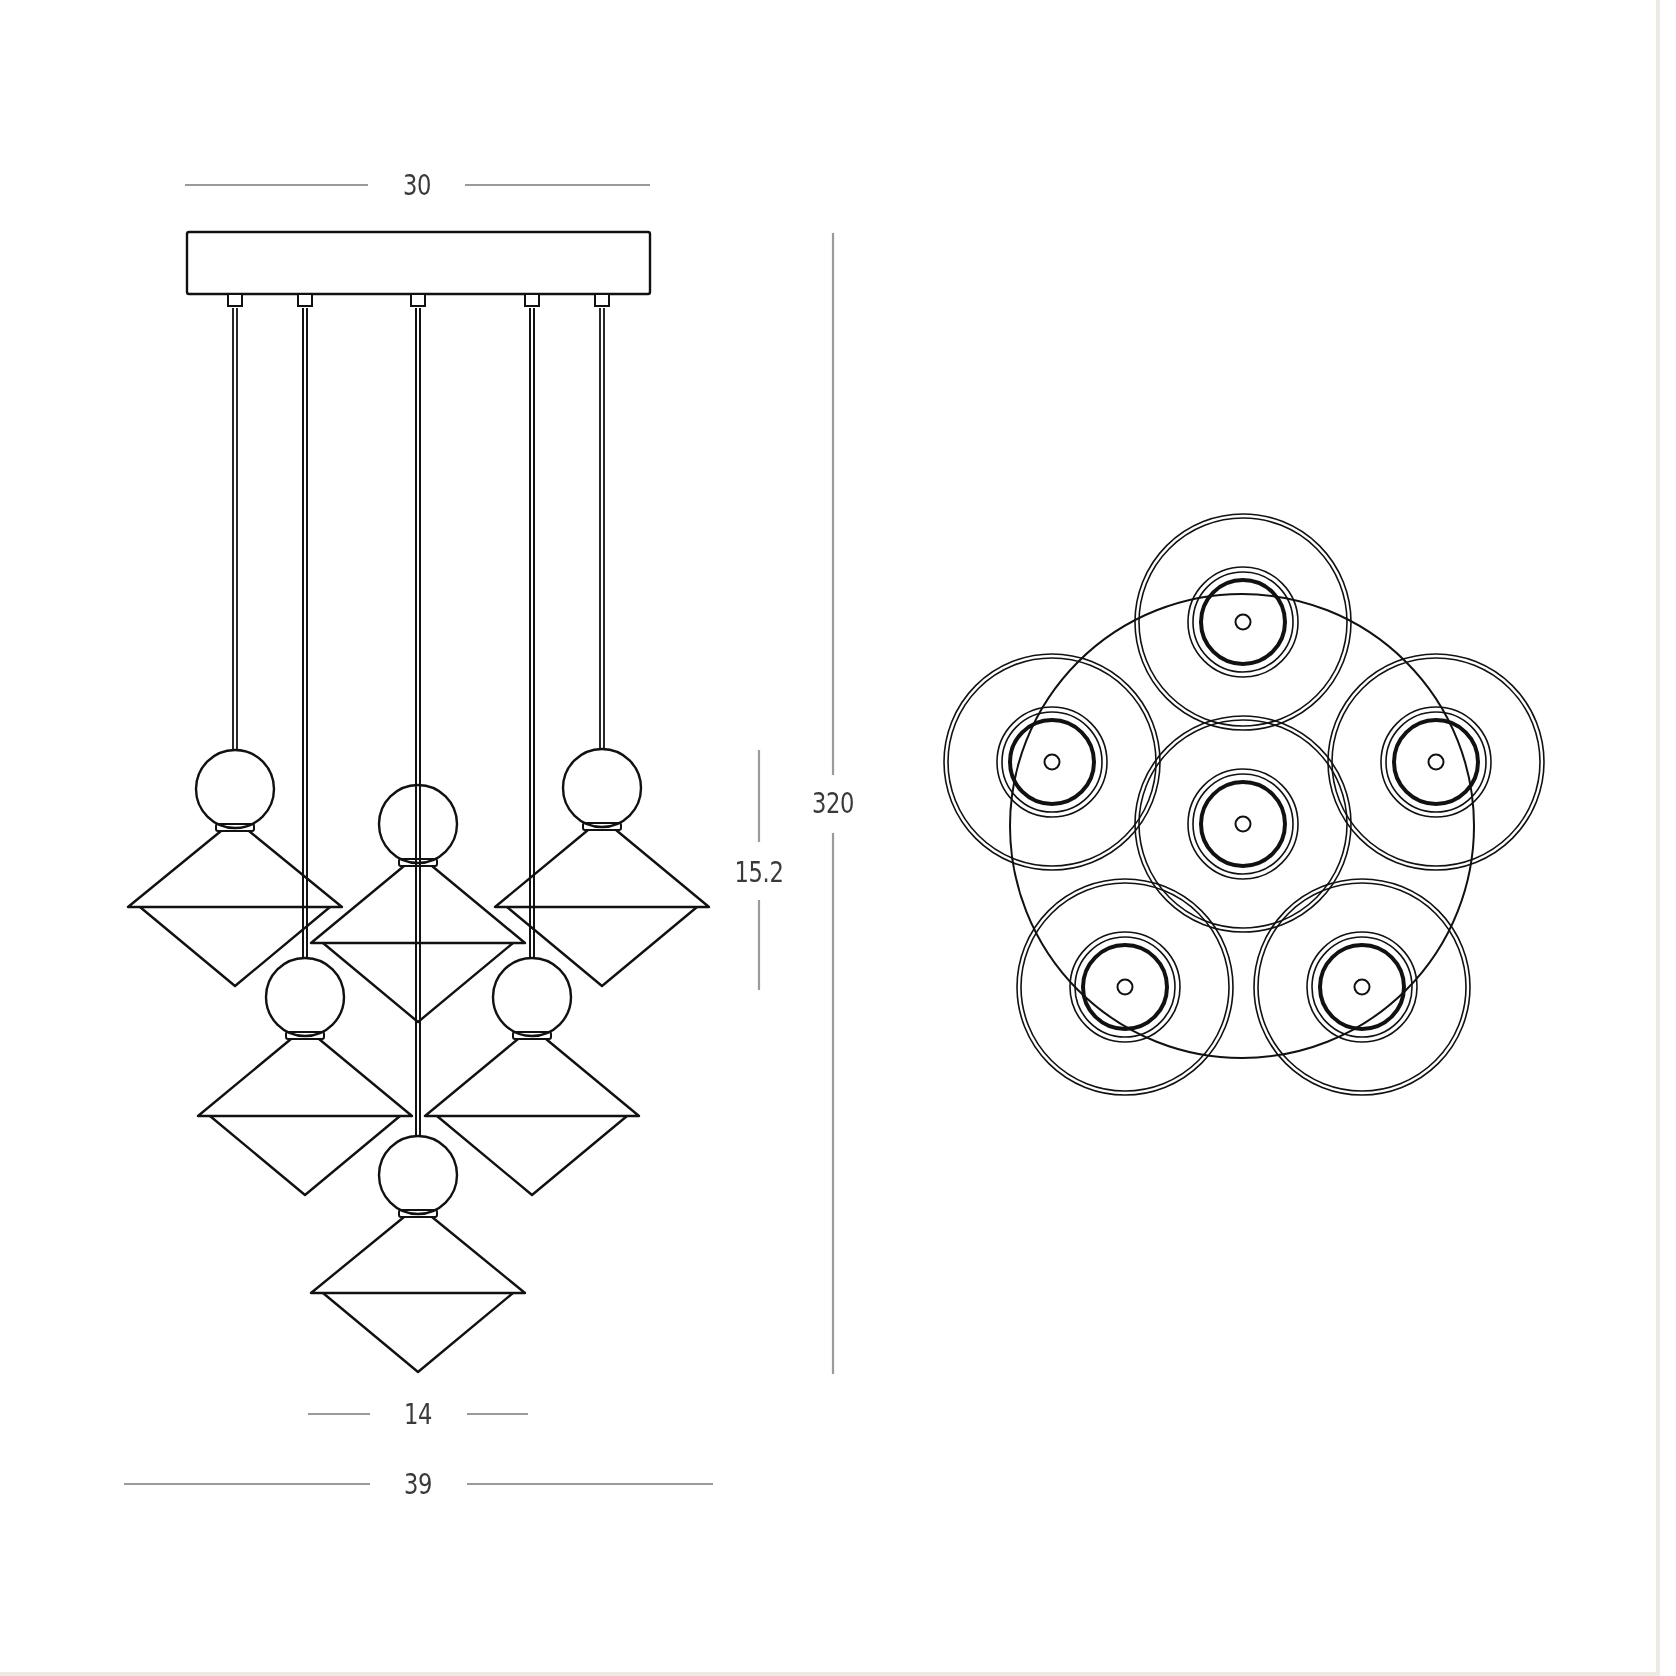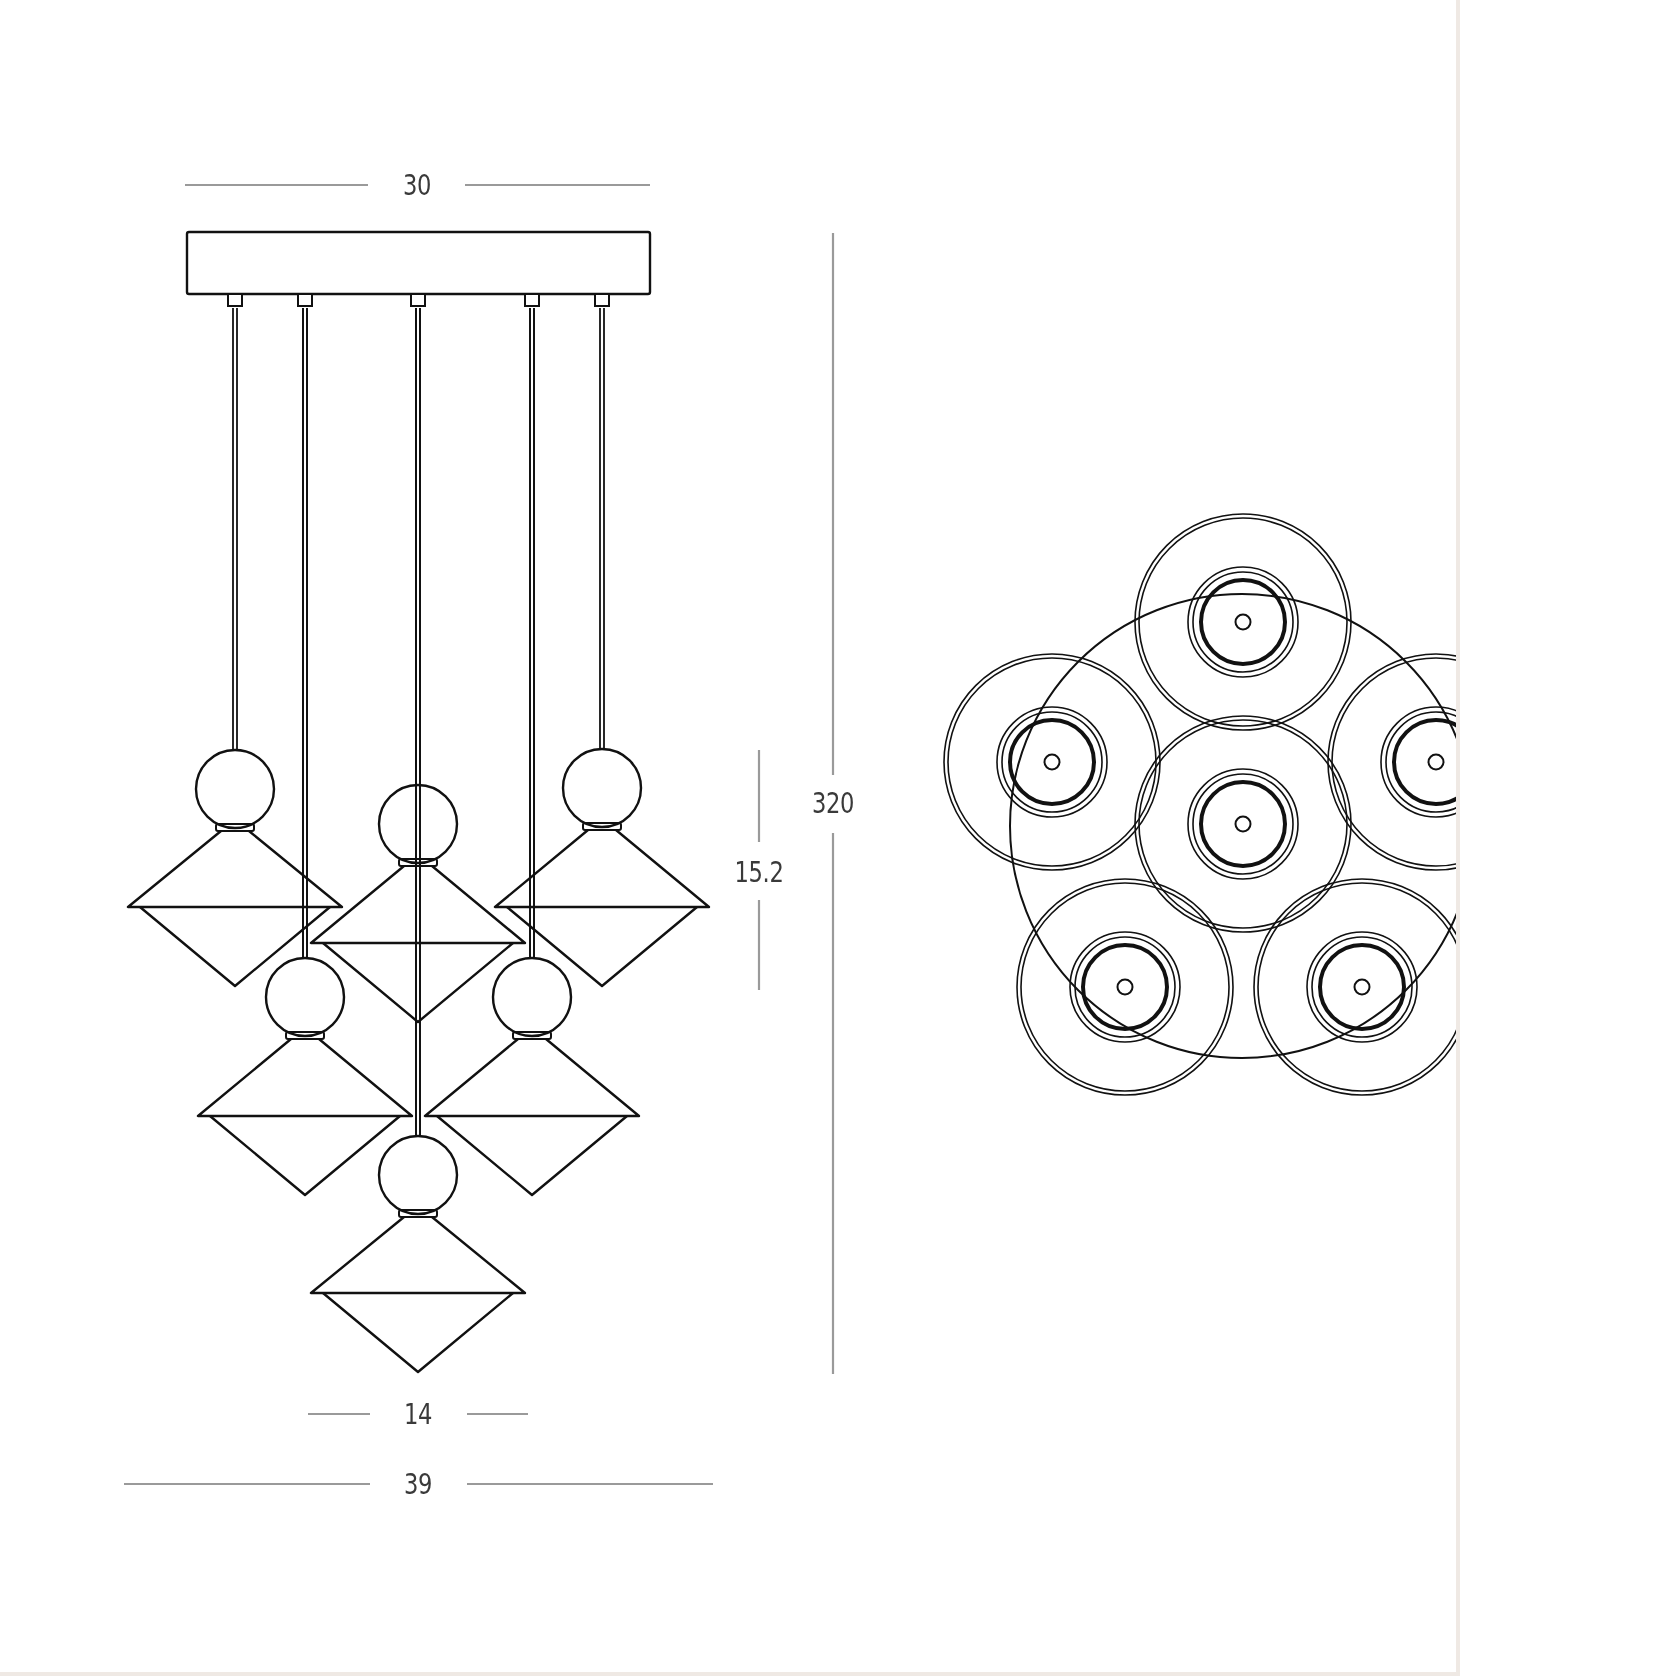--- a/index.html
+++ b/index.html
@@ -1,18 +1,18 @@
 <!DOCTYPE html>
 <html><head>
 <meta charset="utf-8">
 <style>
   html, body { margin: 0; padding: 0; background: #ffffff; }
   #canvas {
     position: relative;
-    width: 1460px; height: 1676px;
+    width: 1660px; height: 1676px;
     background: #ffffff;
     overflow: hidden;
   }
   #edge-right { position: absolute; right: 0; top: 0; width: 4px; height: 1676px; background: #efe9e4; }
   #edge-bottom { position: absolute; left: 0; bottom: 0; width: 1676px; height: 4px; background: #efe9e4; }
   svg { position: absolute; left: 0; top: 0; }
   .dim-label {
     position: absolute;
     font-family: "DejaVu Sans", sans-serif;
     font-size: 29px;

